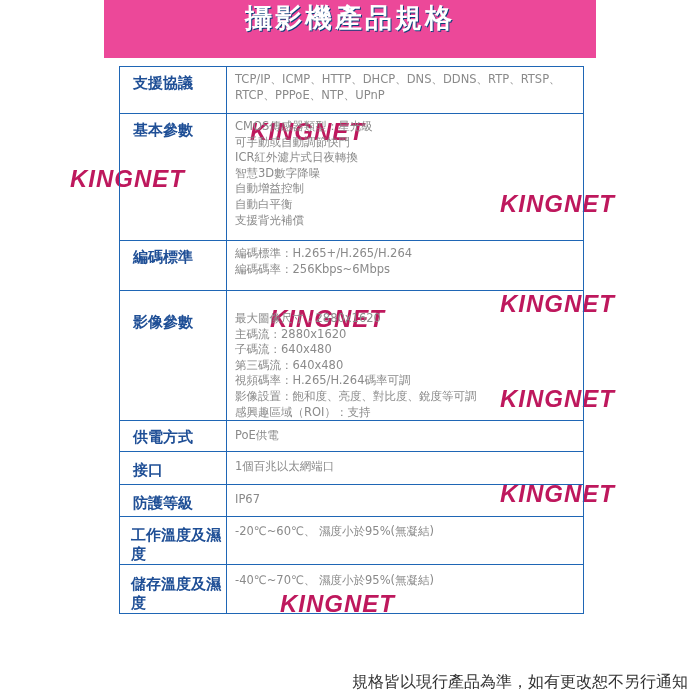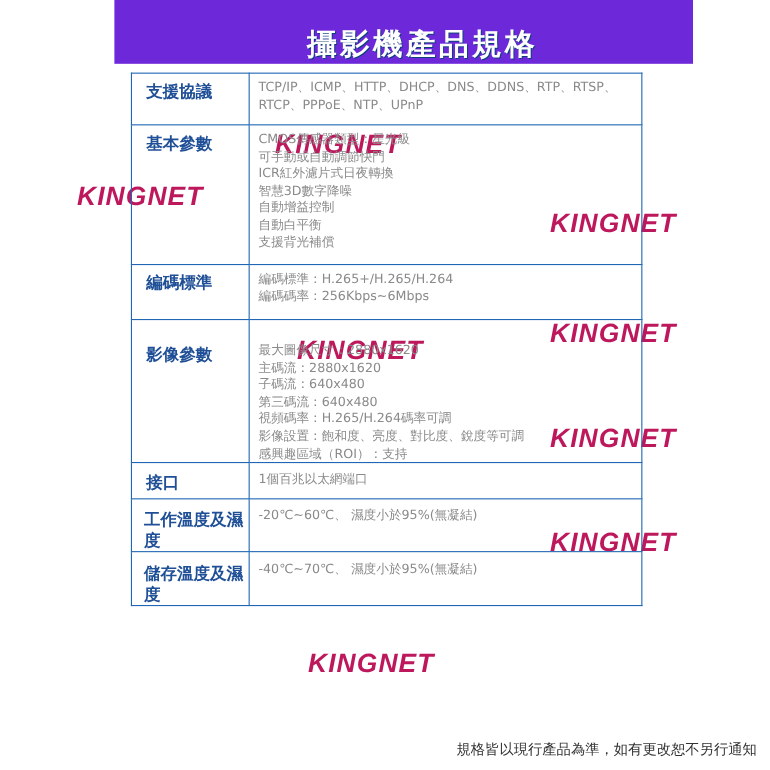--- a/index.html
+++ b/index.html
@@ -1,33 +1,33 @@
 <!DOCTYPE html>
 <html><head>
   <meta charset="utf-8">
   <style>
     html, body { margin:0; padding:0; background:#ffffff; }
     body { width:700px; height:700px; position:relative; overflow:hidden;
            font-family:"DejaVu Sans","Liberation Sans",sans-serif; }
     .header { position:absolute; left:104px; top:0; width:492px; height:58px;
-              background:#6d28d9; display:flex; align-items:flex-end; justify-content:center;padding-left:34px; }
+              background:#ec4899; display:flex; align-items:flex-start; justify-content:center; }
     .header-title { color:#ffffff; font-size:27px; font-weight:bold; letter-spacing:3px;
                     text-shadow: 1px 1px 0 #0b3f7a; }
     .watermark { position:absolute; color:#be185d; font-style:italic; font-weight:bold;
                  font-family:"Liberation Sans",sans-serif; font-size:24px; letter-spacing:1px;
                  pointer-events:none; z-index:0; }
     .spec-table { position:absolute; left:119px; top:66px; width:465px;
                   border-collapse:collapse; z-index:1; }
     .spec-table td { border:1.5px solid #1f66b5; vertical-align:top; padding:0; }
     .spec-table td.label { width:107px; color:#1f4f96; font-weight:bold; font-size:15px;
                            padding:7px 0 0 13px; box-sizing:border-box; }
     .spec-table td.value { color:#8a8a8a; font-size:11.5px; line-height:15.6px;
                            padding:5px 0 0 8px; box-sizing:border-box; }
     .value-line { display:block; white-space:nowrap; }
-    .footer { position:absolute; right:12px; top:672px; font-size:13px; color:#333333; }
+    .footer { position:absolute; right:12px; top:672px; font-size:16px; color:#333333; }
   </style>
 </head>
 <body>
 
 <div class="header">
   <span class="header-title">攝影機產品規格</span>
 </div>
 
 <span class="watermark" style="left:250px;top:118px;">KINGNET</span>
 <span class="watermark" style="left:500px;top:190px;">KINGNET</span>
@@ -71,24 +71,36 @@
       <td class="value" style="padding-top:20px;">
         <span class="value-line">最大圖像尺寸：2880x1620</span>
         <span class="value-line">主碼流：2880x1620</span>
         <span class="value-line">子碼流：640x480</span>
         <span class="value-line">第三碼流：640x480</span>
         <span class="value-line">視頻碼率：H.265/H.264碼率可調</span>
         <span class="value-line">影像設置：飽和度、亮度、對比度、銳度等可調</span>
         <span class="value-line">感興趣區域（ROI）：支持</span>
       </td>
     </tr>
+    <tr style="height:31px;">
+      <td class="label">供電方式</td>
+      <td class="value" style="padding-top:7px;">
+        <span class="value-line">PoE供電</span>
+      </td>
+    </tr>
     <tr style="height:33px;">
       <td class="label" style="padding-top:9px;">接口</td>
       <td class="value" style="padding-top:7px;">
         <span class="value-line">1個百兆以太網端口</span>
+      </td>
+    </tr>
+    <tr style="height:32px;">
+      <td class="label" style="padding-top:9px;">防護等級</td>
+      <td class="value" style="padding-top:7px;">
+        <span class="value-line">IP67</span>
       </td>
     </tr>
     <tr style="height:31px;">
       <td class="label" style="padding-top:9px;padding-left:11px;">工作溫度及濕度</td>
       <td class="value" style="padding-top:7px;">
         <span class="value-line">-20℃~60℃、 濕度小於95%(無凝結)</span>
       </td>
     </tr>
     <tr style="height:32px;">
       <td class="label" style="padding-top:10px;padding-left:11px;">儲存溫度及濕度</td>

